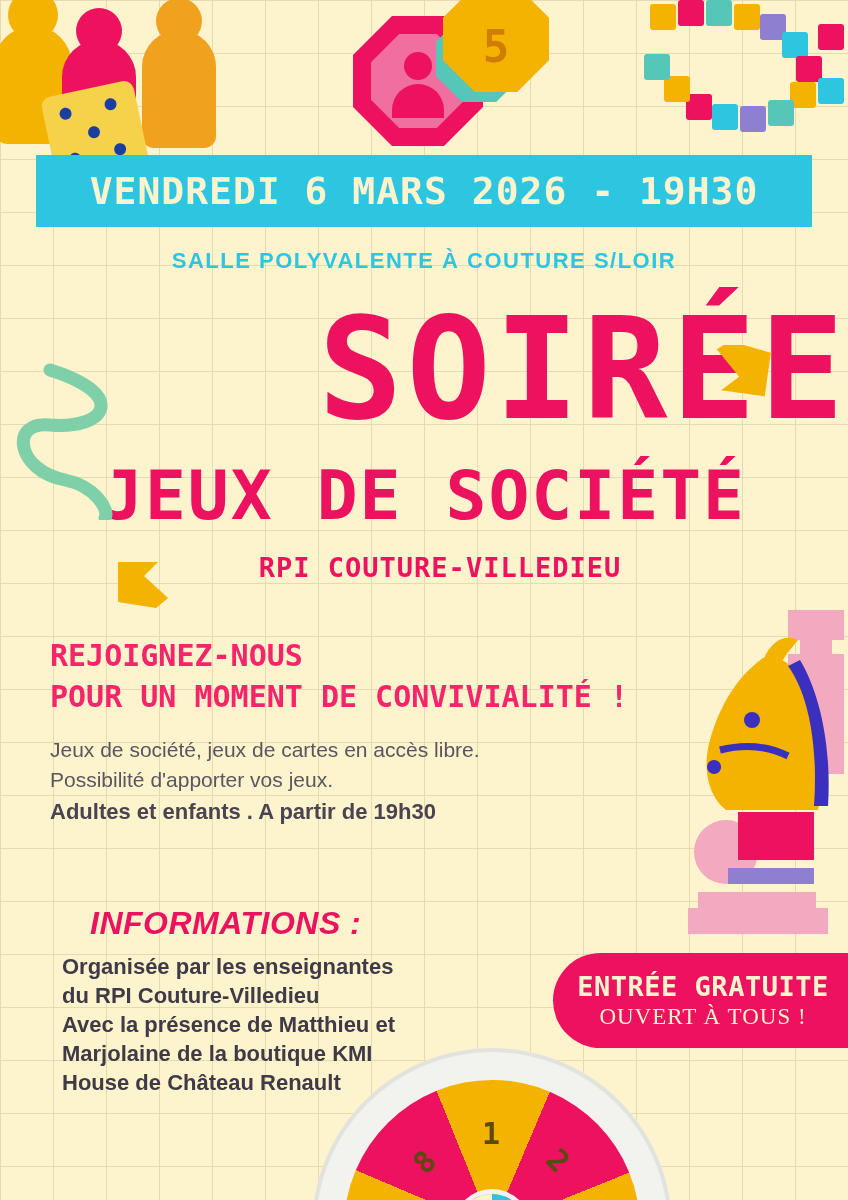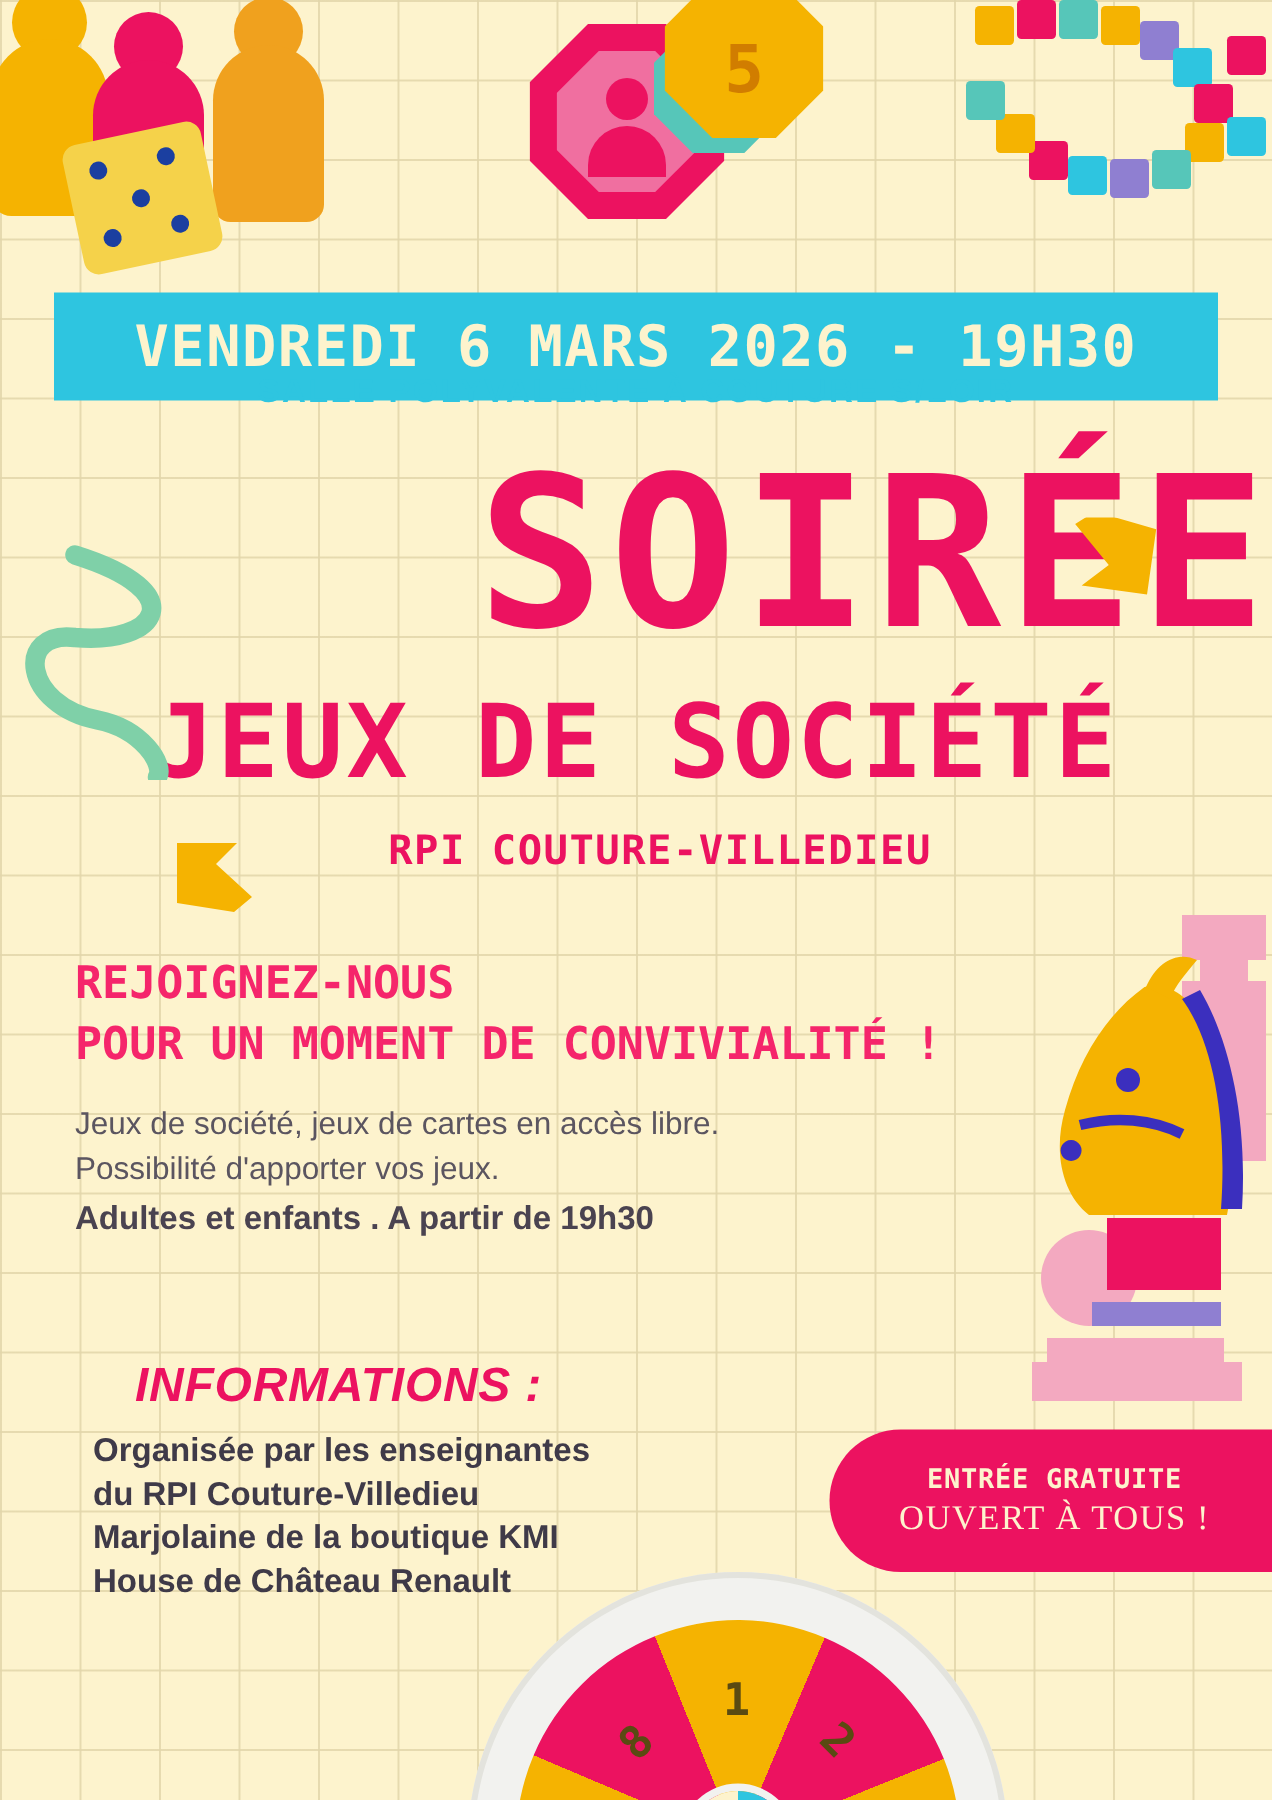--- a/index.html
+++ b/index.html
@@ -35,21 +35,21 @@
   }
 
   
   .dice { position:absolute; border-radius:10px; transform: rotate(-12deg); }
   .pip { position:absolute; width:12px; height:12px; border-radius:50%; background:#1b3fa0; }
 
   
   #date-banner {
     position:absolute; left:36px; top:155px; width:776px; height:72px;
     background:#2ec5e0;
-    display:flex; align-items:center; justify-content:center;margin-top:40px;
+    display:flex; align-items:center; justify-content:center;
   }
   #date-banner .txt {
     font-family:"DejaVu Sans Mono", monospace;
     font-weight:bold;
     font-size:38px;
     letter-spacing:1px;
     color:#fdf3cd;
     -webkit-text-stroke: 0px;
   }
 
@@ -141,21 +141,21 @@
   
   #entry-badge {
     position:absolute; left:553px; top:953px; width:300px; height:95px;
     background:#ec1260;
     border-radius:48px 0 0 48px;
     display:flex; flex-direction:column; align-items:center; justify-content:center;
     color:#fdf3cd;
   }
   #entry-badge .line1 {
     font-family:"DejaVu Sans Mono", monospace;
-    font-weight:bold; font-size:18px; letter-spacing:0.5px;text-align:right;
+    font-weight:bold; font-size:27px; letter-spacing:0.5px;text-align:right;
   }
   #entry-badge .line2 {
     font-family:"Liberation Serif", serif;
     font-size:23px; letter-spacing:1px; margin-top:2px;
   }
 
   
   #wheel-wrap { position:absolute; left:312px; top:1048px; width:360px; height:360px; }
   #wheel-plate {
     position:absolute; inset:0; border-radius:50%;
@@ -292,20 +292,21 @@
 </div>
 
 <div id="practical">
   <div>Adultes et enfants . A partir de 19h30</div>
 </div>
 
 <div id="info-title">INFORMATIONS :</div>
 <div id="info-body">
   <div>Organisée par les enseignantes</div>
   <div>du RPI Couture-Villedieu</div>
+  <div>Avec la présence de Matthieu et</div>
   <div>Marjolaine de la boutique KMI</div>
   <div>House de Château Renault</div>
 </div>
 
 <div id="knight">
   <svg viewBox="0 0 180 340" width="180" height="340">
 
     <path d="M120 10 h56 v30 h-12 v14 h12 v120 h-56 v-120 h12 v-14 h-12 z" fill="#f3a9c0"></path>
 
     <ellipse cx="58" cy="252" rx="32" ry="32" fill="#f3a9c0"></ellipse>

